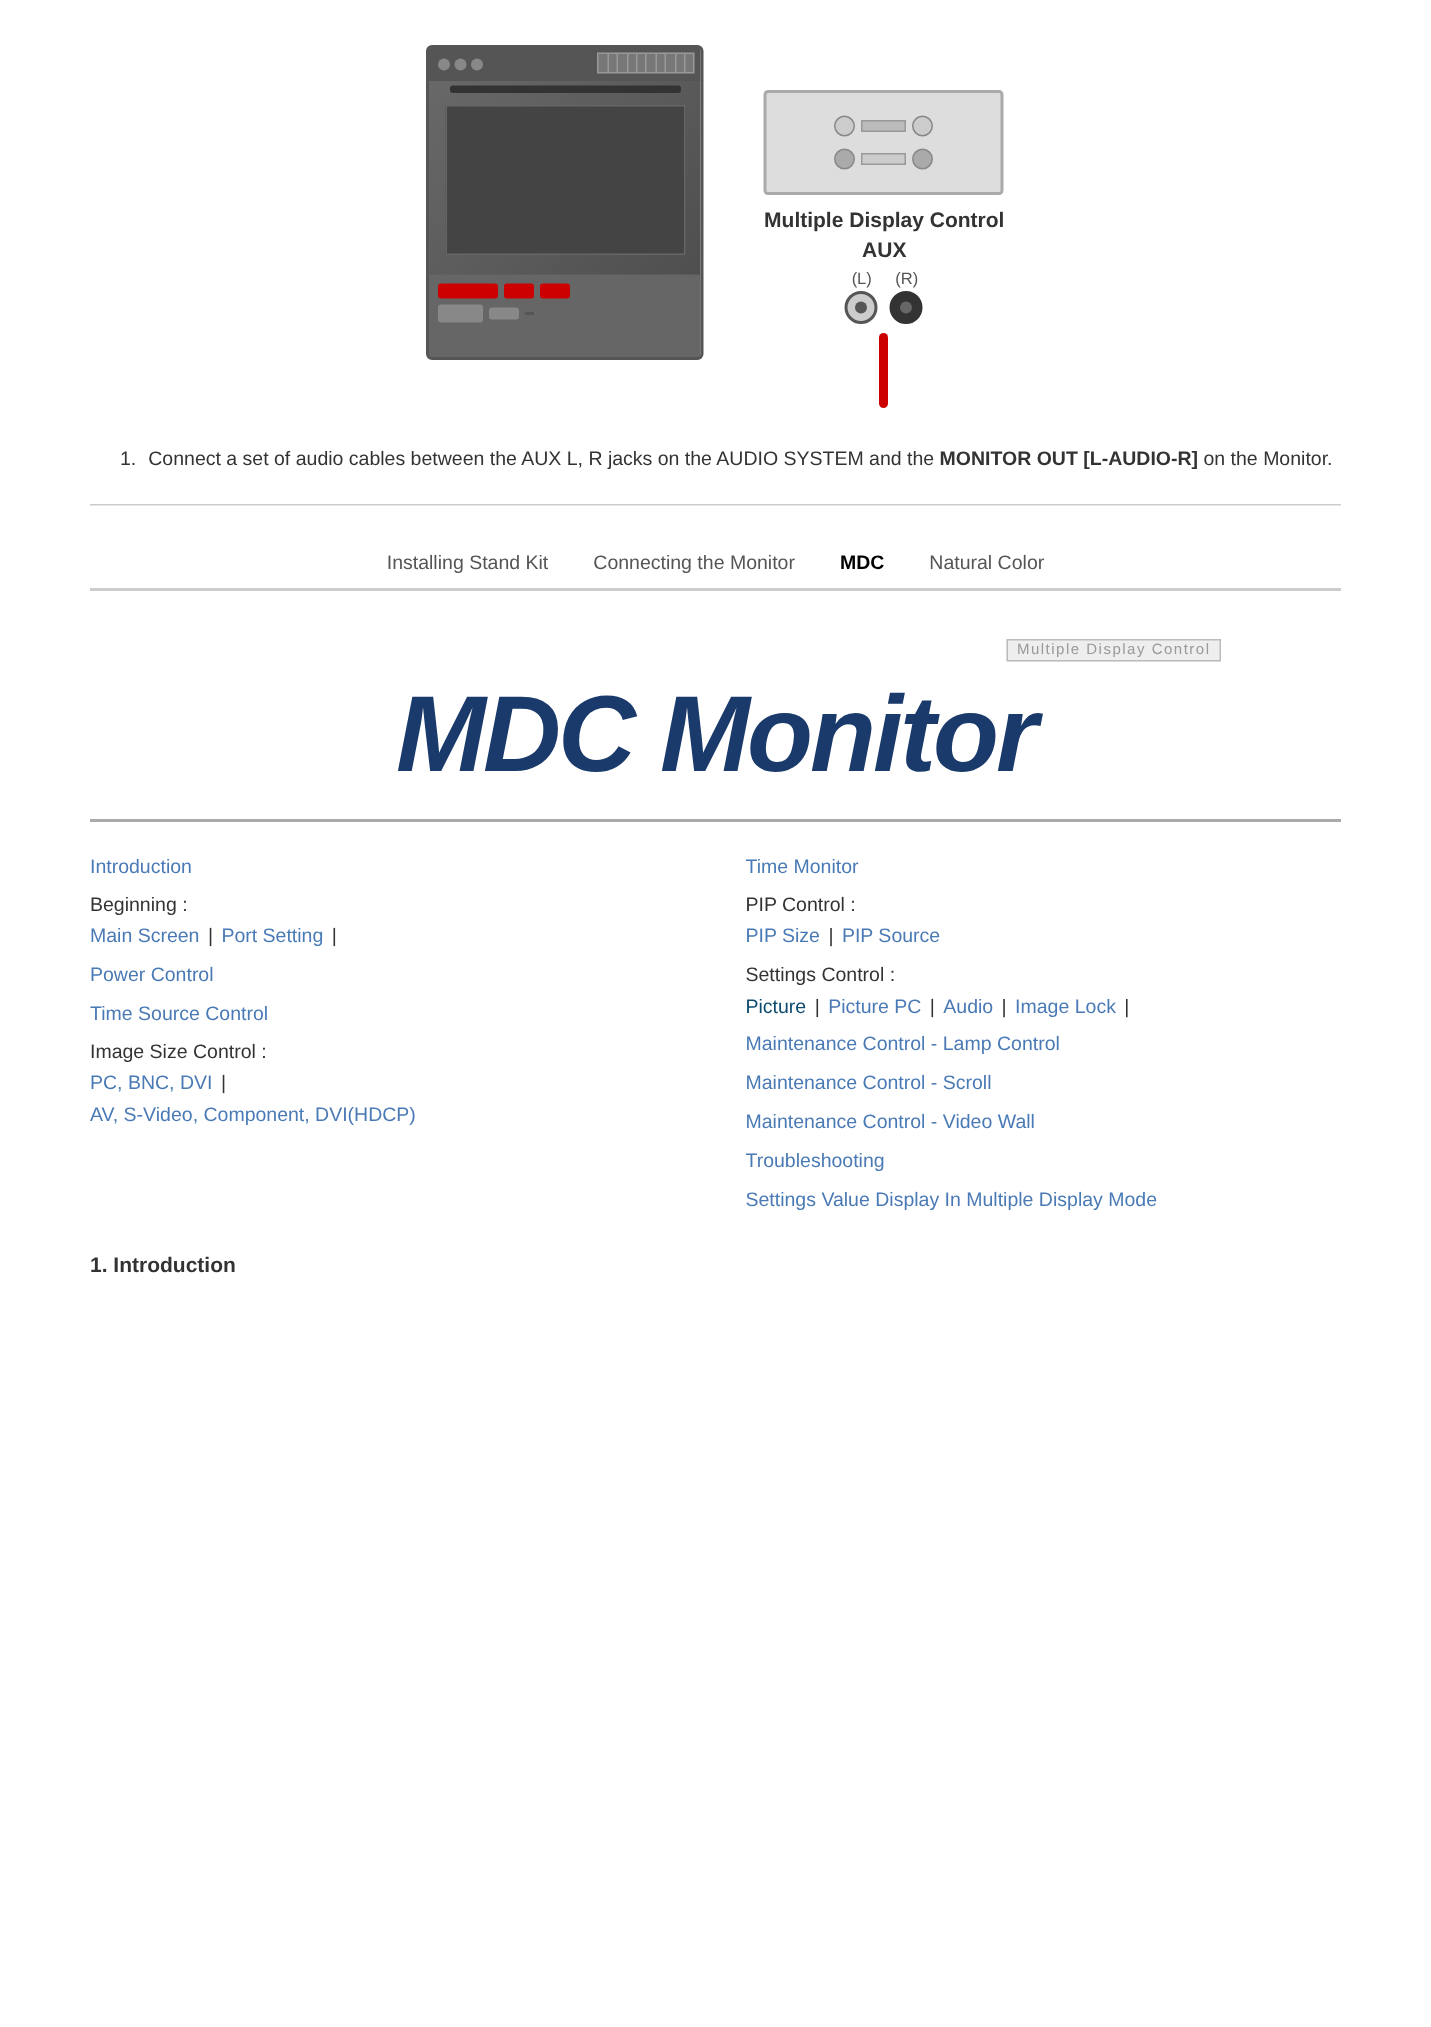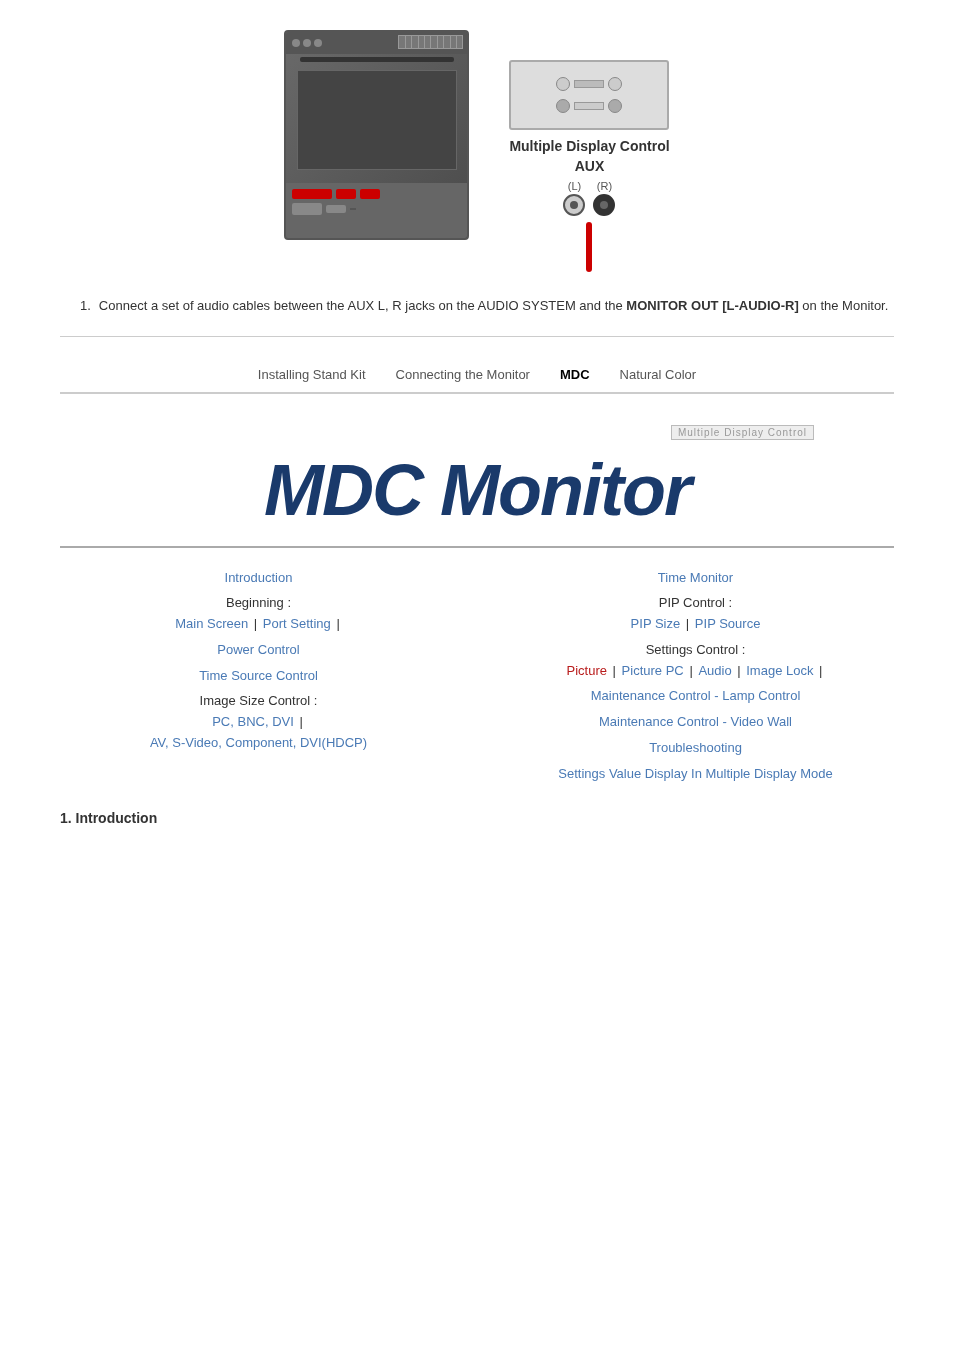--- a/index.html
+++ b/index.html
@@ -151,21 +151,20 @@
     }
 
     .toc-right {
       flex: 1;
     }
 
     .toc-list {
       list-style: none;
       padding: 0;
       margin: 0;
-      text-align: center;
     }
 
     .toc-list li {
       margin-bottom: 5px;
       font-size: 13px;
       color: #333;
       line-height: 1.6;
     }
 
     .toc-list li a {
@@ -430,33 +429,36 @@
           <a href="#" style="color:#4a7ab5;text-decoration:none;">Time Monitor</a>
         </li>
         <li>
           PIP Control :<br>
           <a href="#" style="color:#4a7ab5;text-decoration:none;">PIP Size</a>
           <span class="toc-separator"> | </span>
           <a href="#" style="color:#4a7ab5;text-decoration:none;">PIP Source</a>
         </li>
         <li>
           Settings Control :<br>
-          <a href="#" style="color:#b91c1c;text-decoration:none;">Picture</a>
+          <a href="#" style="color:#0c4a6e;text-decoration:none;">Picture</a>
           <span class="toc-separator"> | </span>
           <a href="#" style="color:#4a7ab5;text-decoration:none;">Picture PC</a>
           <span class="toc-separator"> | </span>
           <a href="#" style="color:#4a7ab5;text-decoration:none;">Audio</a>
           <span class="toc-separator"> | </span>
           <a href="#" style="color:#4a7ab5;text-decoration:none;">Image Lock</a>
           <span class="toc-separator"> |</span>
         </li>
         <li>
           <a href="#" style="color:#4a7ab5;text-decoration:none;">Maintenance Control - Lamp Control</a>
         </li>
         <li>
+          <a href="#" style="color:#4a7ab5;text-decoration:none;">Maintenance Control - Scroll</a>
+        </li>
+        <li>
           <a href="#" style="color:#4a7ab5;text-decoration:none;">Maintenance Control - Video Wall</a>
         </li>
         <li>
           <a href="#" style="color:#4a7ab5;text-decoration:none;">Troubleshooting</a>
         </li>
         <li>
           <a href="#" style="color:#4a7ab5;text-decoration:none;">Settings Value Display In Multiple Display Mode</a>
         </li>
       </ol>
     </div>

